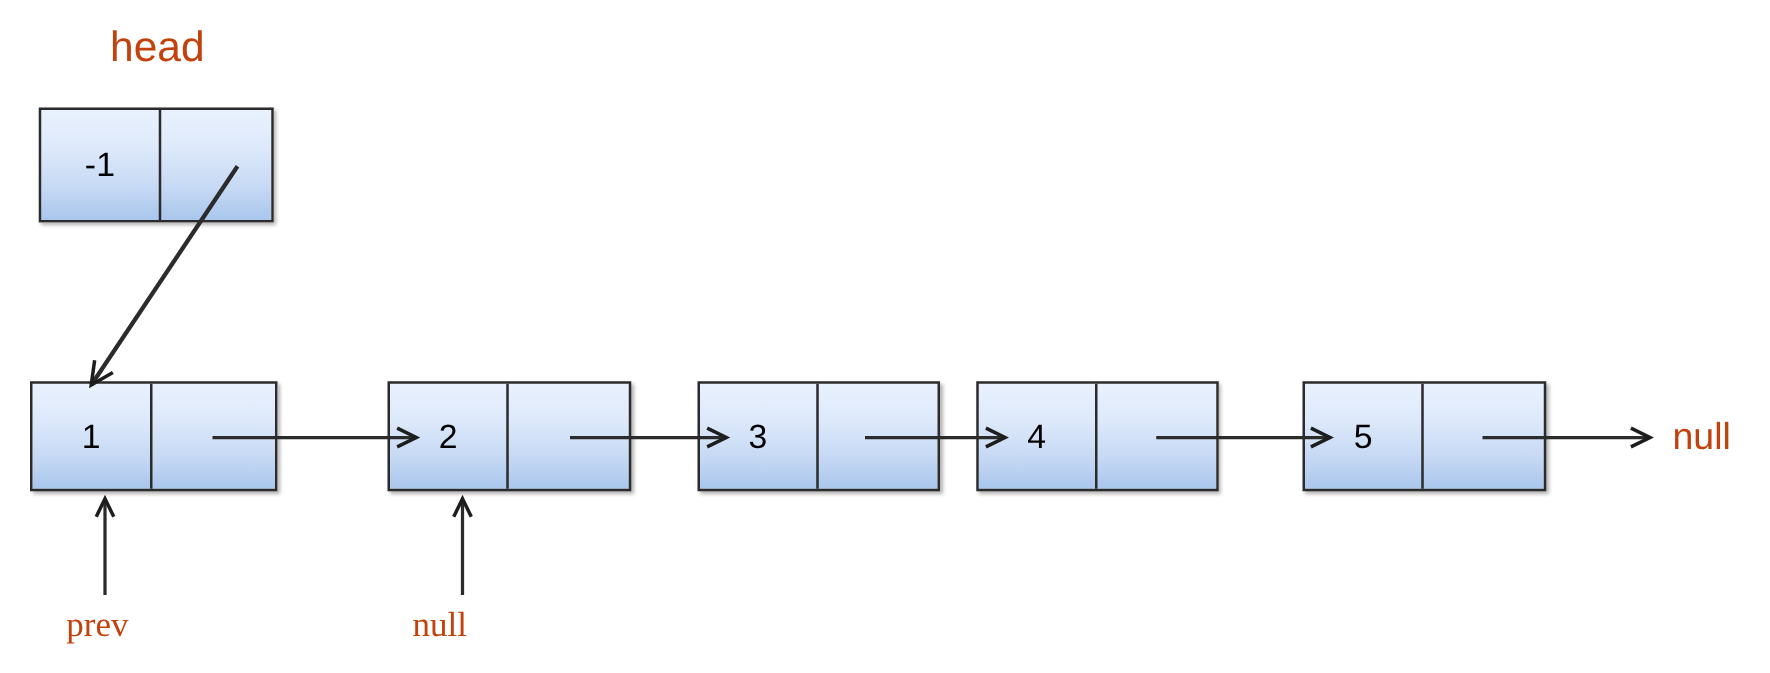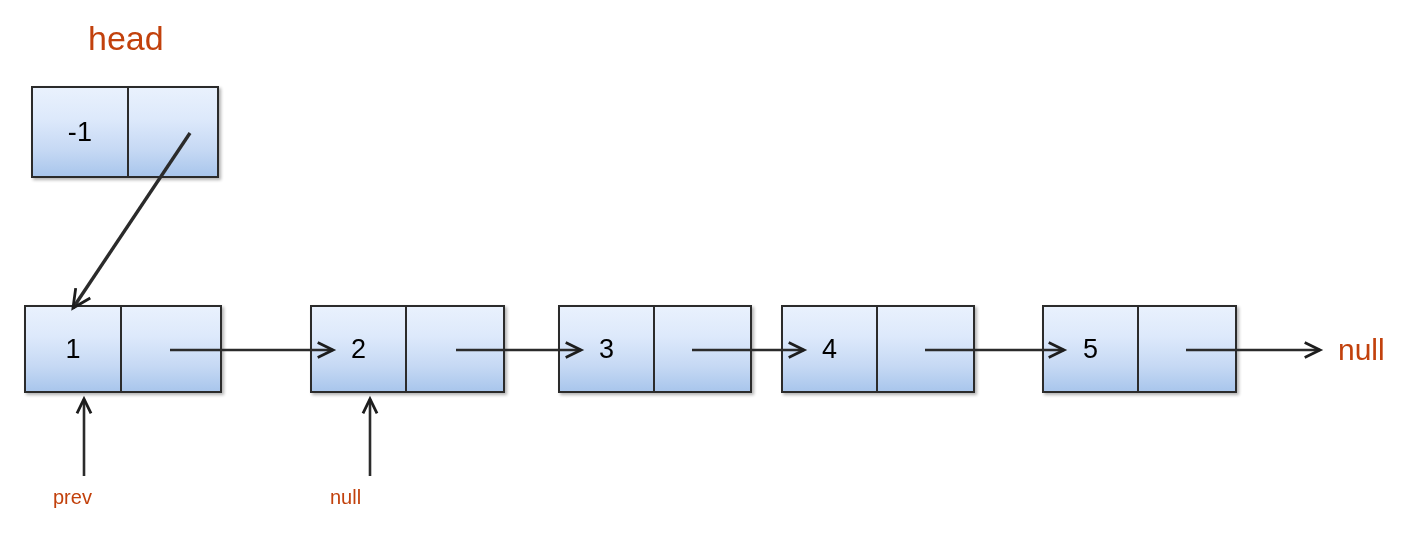--- a/index.html
+++ b/index.html
@@ -40,21 +40,21 @@
     line-height: 1;
     letter-spacing: 0.2px;
   }
   .label {
     position: absolute;
     color: #c2410c;
     line-height: 1;
     white-space: nowrap;
   }
   .label-head { font-size: 34px; }
-  .label-ptr  { font-size: 20px; }
+  .label-ptr  { font-size: 28px; font-family: Liberation Serif, serif; }
   .label-null { font-size: 30px; }
   svg.overlay {
     position: absolute;
     left: 0;
     top: 0;
     width: 1416px;
     height: 538px;
     overflow: visible;
     pointer-events: none;
   }

